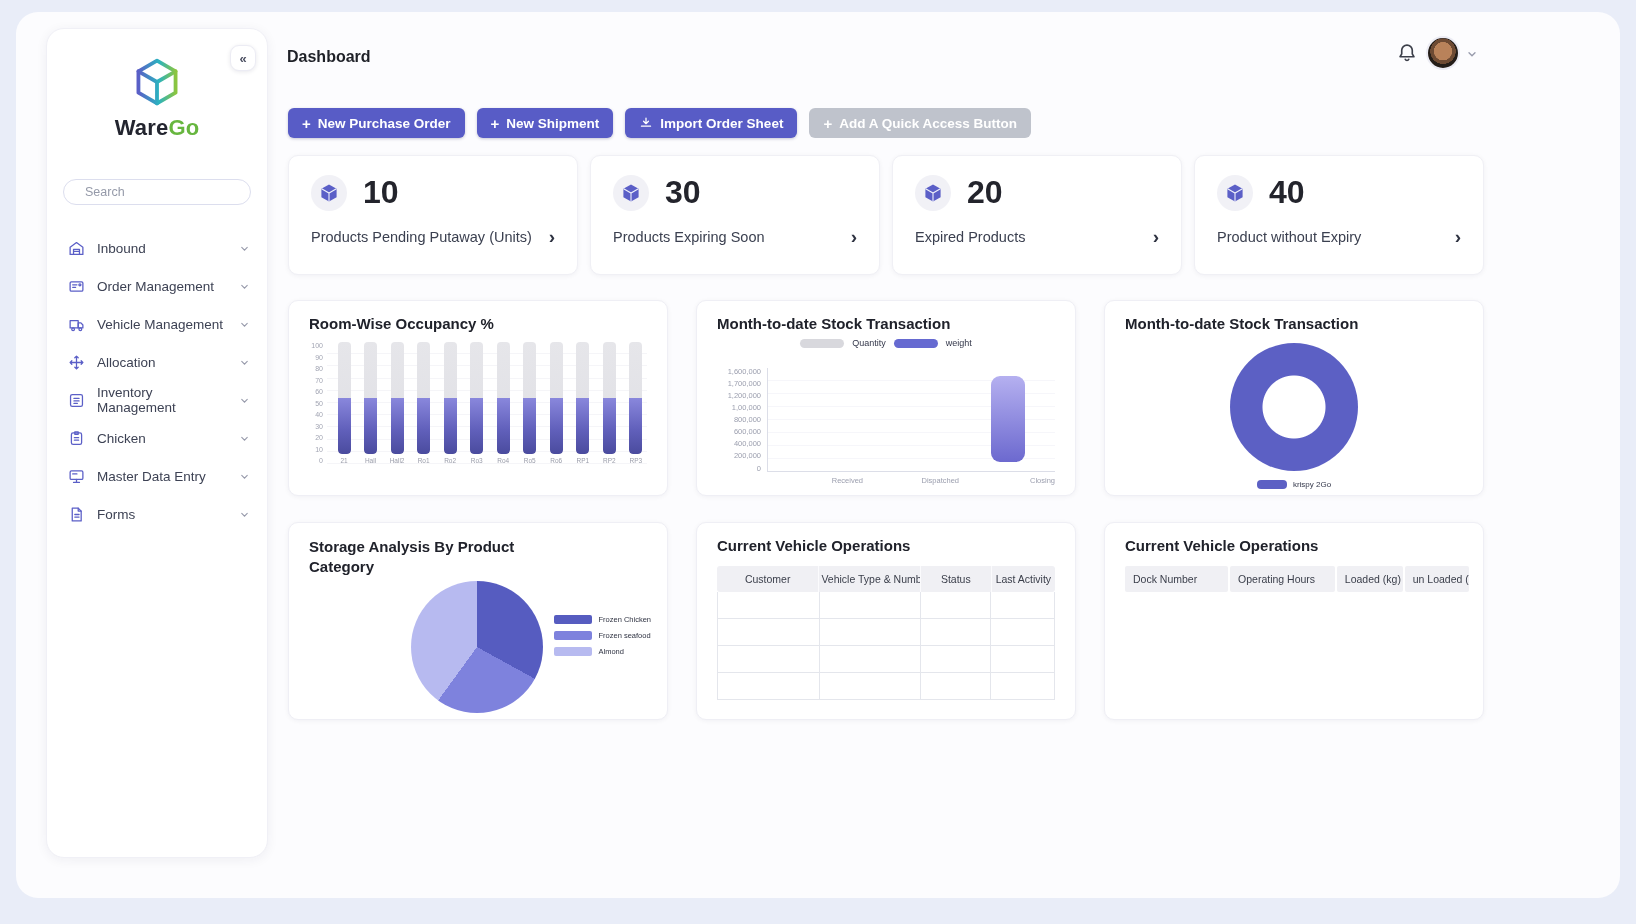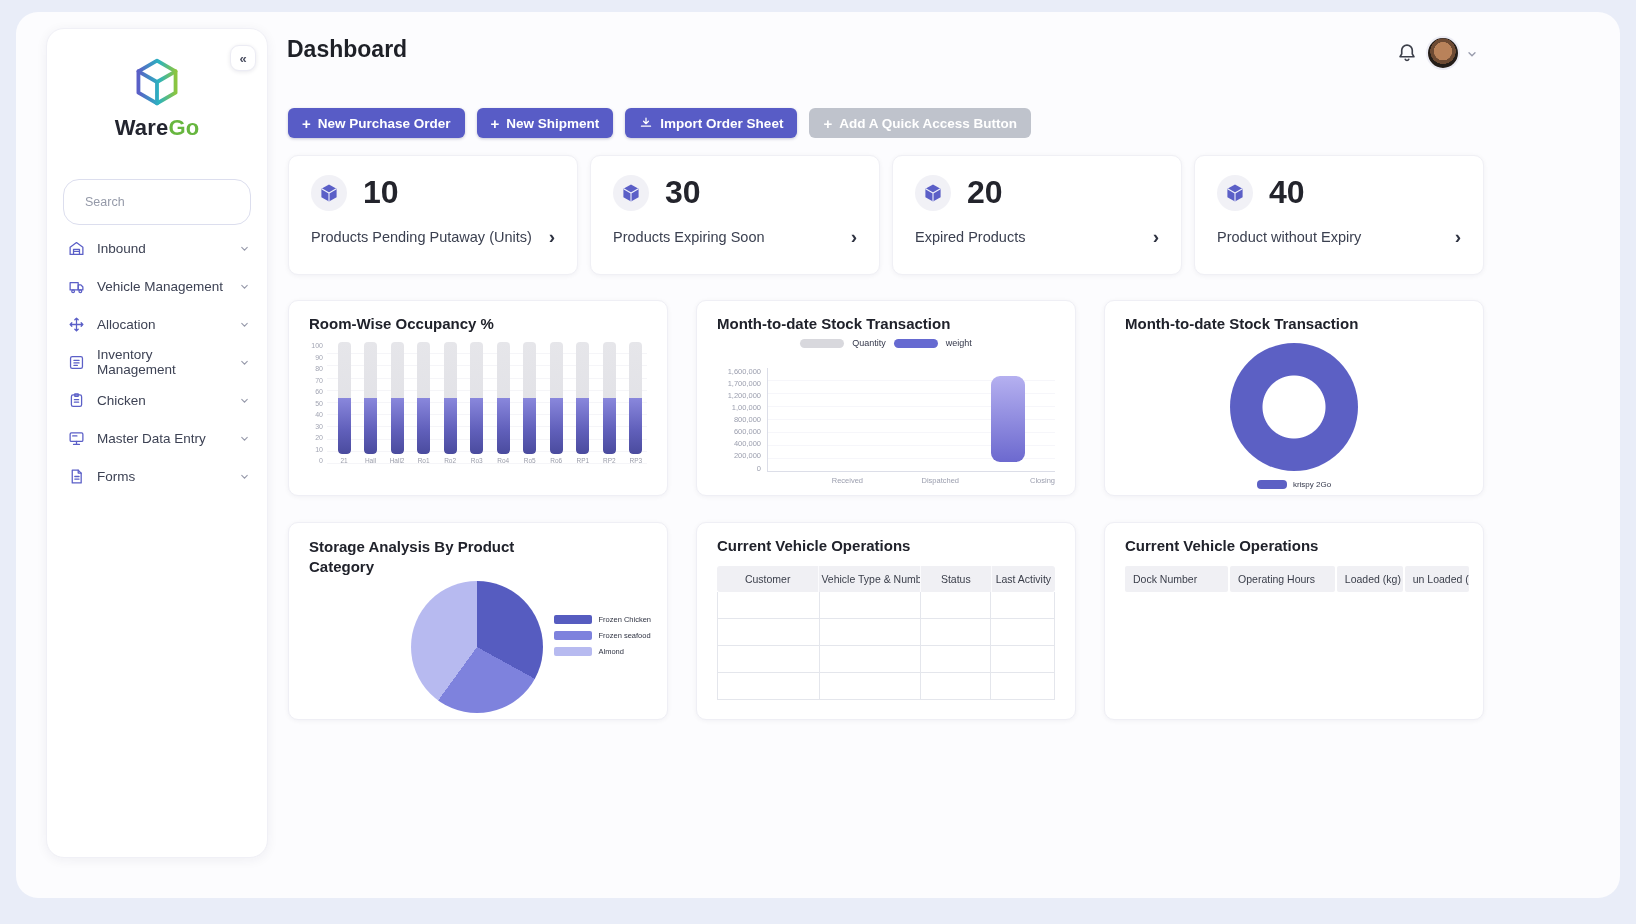--- a/index.html
+++ b/index.html
@@ -7,29 +7,29 @@
   body{width:1636px;height:924px;background:#e9edf8;font-family:"Liberation Sans",sans-serif;overflow:hidden}
   #canvas{position:relative;width:1636px;height:924px}
   .app{position:absolute;left:16px;top:12px;width:1604px;height:886px;background:#fcfcfe;border-radius:22px}
 
   
   .sidebar{position:absolute;left:30px;top:16px;width:222px;height:830px;background:#fff;border:1px solid #f0f0f6;border-radius:18px;box-shadow:0 2px 12px rgba(30,30,70,.06)}
   .collapse{position:absolute;top:16px;right:11px;width:26px;height:26px;border-radius:9px;background:#fff;border:1px solid #ececf4;box-shadow:0 1px 4px rgba(30,30,70,.10);color:#4a4e60;font-size:13px;font-weight:700;cursor:pointer;line-height:1}
   .logo{position:absolute;top:26px;left:0;right:0;text-align:center}
   .brand{font-size:22px;font-weight:700;color:#23252f;margin-top:2px;letter-spacing:.2px}
   .brand .go{color:#67b63f}
-  .search{position:absolute;left:16px;right:16px;top:150px;height:46px;border:1px solid #dcdeee;border-radius:16px;display:flex;align-items:center;gap:8px;padding:0 11px;background:#fff}
+  .search{position:absolute;left:16px;right:16px;top:150px;height:26px;border:1px solid #dcdeee;border-radius:16px;display:flex;align-items:center;gap:8px;padding:0 11px;background:#fff}
   .search input{border:none;outline:none;flex:1;font-size:12.5px;color:#3d4254;background:transparent;font-family:"Liberation Sans",sans-serif}
   .search input::placeholder{color:#959aa9}
   .menu{position:absolute;left:12px;right:8px;top:200px}
   .mi{display:flex;align-items:center;gap:12px;height:38px;padding:0 9px;border-radius:8px;cursor:pointer}
   .milabel{flex:1;font-size:13.5px;color:#3d4254}
 
   
-  .pagetitle{position:absolute;left:271px;top:24px;font-size:23px;font-weight:700;color:#1e2027}
+  .pagetitle{position:absolute;left:271px;top:36px;font-size:16px;font-weight:700;color:#1e2027}
   .bell{position:absolute;left:1378px;top:29px;width:26px;height:26px;background:none;border:none;padding:0;cursor:pointer}
   .avatar{position:absolute;left:1410px;top:24px;width:34px;height:34px;border-radius:50%;border:2px solid #ececf4;background:radial-gradient(circle at 50% 44%,#b9825a 0 40%,#6d4a33 41% 56%,#241d18 57%);cursor:pointer}
   .avchev{position:absolute;left:1450px;top:34px;cursor:pointer}
 
   
   .actions{position:absolute;left:272px;top:96px;display:flex;gap:12px}
   .qa{height:30px;border:none;border-radius:6px;background:#585cc6;color:#fff;font-family:"Liberation Sans",sans-serif;font-size:13.5px;font-weight:700;display:flex;align-items:center;gap:7px;padding:0 14px;cursor:pointer;box-shadow:0 1px 3px rgba(40,40,90,.25)}
   .qa.dis{background:#bfc3cc;box-shadow:none;cursor:default}
   .plus{font-size:15px;font-weight:700;line-height:1}
 
@@ -138,20 +138,31 @@
               <path d="M2.5 8.5 10 3l7.5 5.5V17h-15z"></path>
               <path d="M6.5 17v-6h7v6M6.5 13.5h7"></path>
             </svg>
             <span class="milabel">Inbound</span>
             <svg width="11" height="11" viewBox="0 0 20 20" fill="none" stroke="#979aab" stroke-width="2" stroke-linecap="round">
               <path d="M5 8l5 5 5-5"></path>
             </svg>
           </div>
           <div class="mi">
             <svg width="17" height="17" viewBox="0 0 20 20" fill="none" stroke="#5b5fc7" stroke-width="1.5" stroke-linecap="round" stroke-linejoin="round">
+              <rect x="2.5" y="4.5" width="15" height="11" rx="1.5"></rect>
+              <path d="M5.5 8h5M5.5 11h3.5"></path>
+              <circle cx="14" cy="8" r="1.2"></circle>
+            </svg>
+            <span class="milabel">Order Management</span>
+            <svg width="11" height="11" viewBox="0 0 20 20" fill="none" stroke="#979aab" stroke-width="2" stroke-linecap="round">
+              <path d="M5 8l5 5 5-5"></path>
+            </svg>
+          </div>
+          <div class="mi">
+            <svg width="17" height="17" viewBox="0 0 20 20" fill="none" stroke="#5b5fc7" stroke-width="1.5" stroke-linecap="round" stroke-linejoin="round">
               <path d="M2.5 5.5h9.5V14H2.5z"></path>
               <path d="M12 8h3.2l2.3 2.6V14H12z"></path>
               <circle cx="6" cy="15.5" r="1.6"></circle>
               <circle cx="14.5" cy="15.5" r="1.6"></circle>
             </svg>
             <span class="milabel">Vehicle Management</span>
             <svg width="11" height="11" viewBox="0 0 20 20" fill="none" stroke="#979aab" stroke-width="2" stroke-linecap="round">
               <path d="M5 8l5 5 5-5"></path>
             </svg>
           </div>

